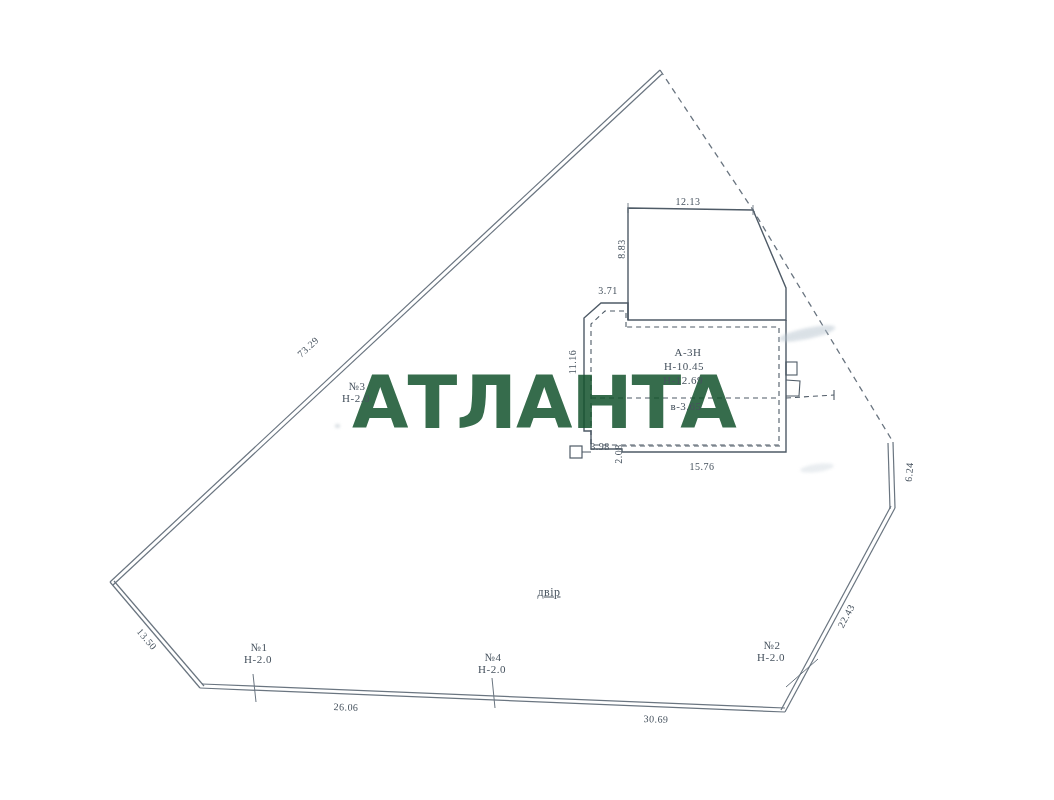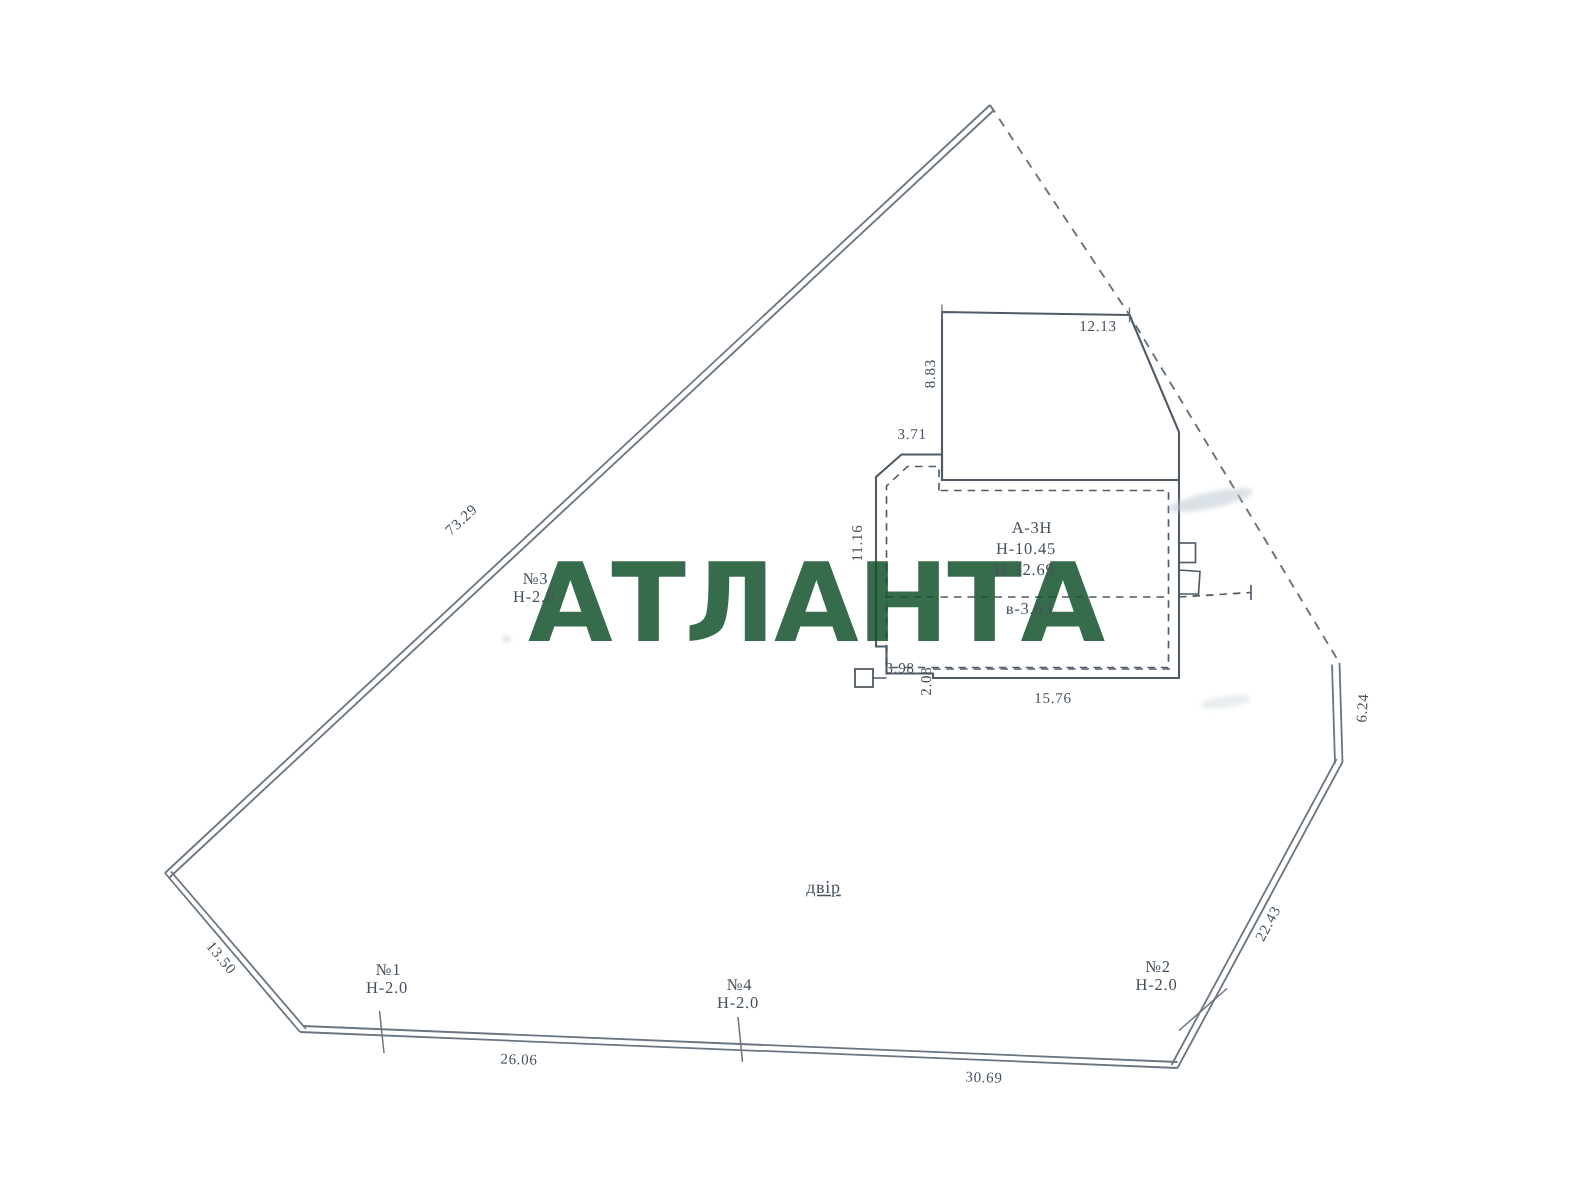--- a/index.html
+++ b/index.html
@@ -102,21 +102,21 @@
   <div class="artifact a2"></div>
   <div class="artifact a3"></div>
 
   <div id="labels-layer">
       <div class="lbl" style="left: 308px; top: 347px; font-size: 10px; transform: translate(-50%, -50%) rotate(-43deg);">73.29</div>
       <div class="lbl" style="left: 147px; top: 639px; font-size: 10px; transform: translate(-50%, -50%) rotate(50deg);">13.50</div>
       <div class="lbl" style="left: 346px; top: 707px; font-size: 10px; transform: translate(-50%, -50%) rotate(2deg);">26.06</div>
       <div class="lbl" style="left: 656px; top: 719px; font-size: 10px; transform: translate(-50%, -50%) rotate(2deg);">30.69</div>
       <div class="lbl" style="left: 846px; top: 616px; font-size: 10px; transform: translate(-50%, -50%) rotate(-62deg);">22.43</div>
       <div class="lbl" style="left: 909px; top: 472px; font-size: 10px; transform: translate(-50%, -50%) rotate(-86deg);">6.24</div>
-      <div class="lbl" style="left: 688px; top: 218px; font-size: 10px; transform: translate(-50%, -50%) rotate(0deg); margin-left: 44px;">12.13</div>
+      <div class="lbl" style="left: 688px; top: 201px; font-size: 10px; transform: translate(-50%, -50%) rotate(0deg);">12.13</div>
       <div class="lbl" style="left: 621px; top: 249px; font-size: 10px; transform: translate(-50%, -50%) rotate(-90deg);">8.83</div>
       <div class="lbl" style="left: 608px; top: 290px; font-size: 10px; transform: translate(-50%, -50%) rotate(0deg);">3.71</div>
       <div class="lbl" style="left: 572px; top: 362px; font-size: 10px; transform: translate(-50%, -50%) rotate(-90deg);">11.16</div>
       <div class="lbl" style="left: 600px; top: 446px; font-size: 10px; transform: translate(-50%, -50%) rotate(0deg); text-align: center;">3.98</div>
       <div class="lbl" style="left: 618px; top: 454px; font-size: 10px; transform: translate(-50%, -50%) rotate(-90deg);">2.08</div>
       <div class="lbl" style="left: 702px; top: 466px; font-size: 10px; transform: translate(-50%, -50%) rotate(0deg);">15.76</div>
       <div class="lbl" style="left: 688px; top: 352px; font-size: 11px; transform: translate(-50%, -50%) rotate(0deg); text-align: center;">А-3Н</div>
       <div class="lbl" style="left: 684px; top: 366px; font-size: 11px; transform: translate(-50%, -50%) rotate(0deg);">Н-10.45</div>
       <div class="lbl" style="left: 683px; top: 380px; font-size: 11px; transform: translate(-50%, -50%) rotate(0deg);">Н-12.69</div>
       <div class="lbl" style="left: 686px; top: 406px; font-size: 11px; transform: translate(-50%, -50%) rotate(0deg);">в-3.65</div>

